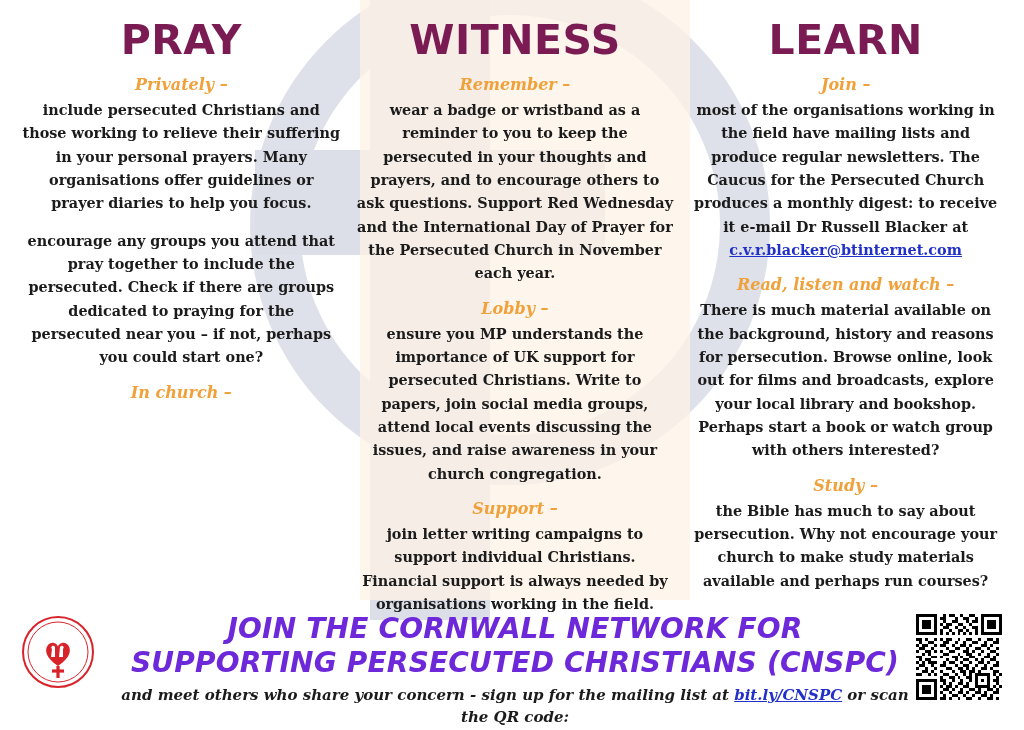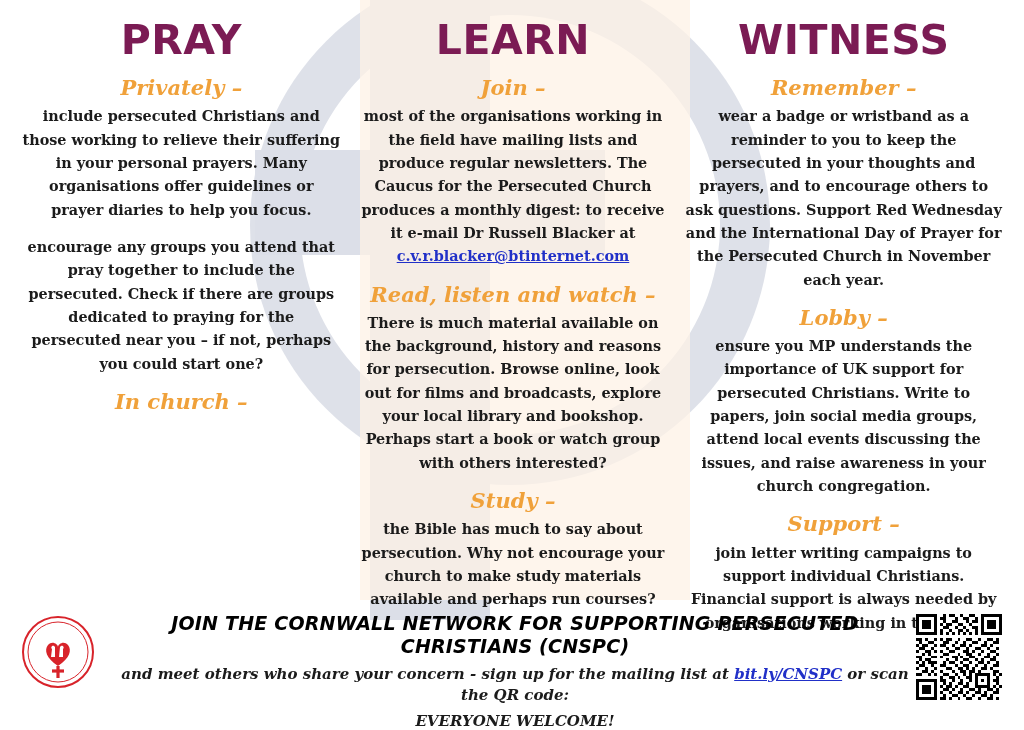--- a/index.html
+++ b/index.html
@@ -107,21 +107,21 @@
     line-height: 1;
   }
 
   .section {
     margin-bottom: 14px;
   }
   .section-head {
     font-family: "DejaVu Serif", serif;
     font-style: italic;
     font-weight: bold;
-    font-size: 21px;
+    font-size: 16px;
     color: #f0a13a;
     margin: 0 0 3px 0;
     line-height: 1.25;
   }
   .section-body {
     font-family: "DejaVu Serif", serif;
     font-weight: bold;
     font-size: 14.4px;
     line-height: 1.62;
     color: #1b1b1b;
@@ -146,22 +146,22 @@
     position: absolute;
     left: 120px;
     top: 0;
     width: 790px;
     text-align: center;
   }
   .footer-title {
     font-family: "DejaVu Sans", sans-serif;
     font-style: italic;
     font-weight: bold;
-    font-size: 19px;
-    color: #000000;
+    font-size: 28px;
+    color: #6d28d9;
     letter-spacing: 0.2px;
     margin: 0 0 6px 0;
     line-height: 1.2;
   }
   .footer-sub {
     font-family: "DejaVu Serif", serif;
     font-style: italic;
     font-weight: bold;
     font-size: 15px;
     color: #1b1b1b;
@@ -232,56 +232,56 @@
 
         <div class="section">
           <p class="section-body">encourage any groups you attend that pray together to include the persecuted. Check if there are groups dedicated to praying for the persecuted near you – if not, perhaps you could start one?</p>
         </div>
 
         <div class="section">
           <p class="section-head">In church –</p>
         </div>
       </div>
 
+      <div class="column col-witness">
+        <h1 class="col-title">WITNESS</h1>
+
+        <div class="section">
+          <p class="section-head">Remember –</p>
+          <p class="section-body">wear a badge or wristband as a reminder to you to keep the persecuted in your thoughts and prayers, and to encourage others to ask questions. Support Red Wednesday and the International Day of Prayer for the Persecuted Church in November each year.</p>
+        </div>
+
+        <div class="section">
+          <p class="section-head">Lobby  –</p>
+          <p class="section-body">ensure you MP understands the importance of UK support for persecuted Christians. Write to papers, join social media groups, attend local events discussing the issues, and raise awareness in your church congregation.</p>
+        </div>
+
+        <div class="section">
+          <p class="section-head">Support –</p>
+          <p class="section-body">join letter writing campaigns to support individual Christians. Financial support is always needed by organisations working in the field.</p>
+        </div>
+      </div>
+
       <div class="column col-learn">
         <h1 class="col-title">LEARN</h1>
 
         <div class="section">
           <p class="section-head">Join –</p>
           <p class="section-body">most of the organisations working in the field have mailing lists and produce regular newsletters. The Caucus for the Persecuted Church produces a monthly digest: to receive it e-mail Dr Russell Blacker at</p>
           <p class="section-body"><a class="email-link" href="#">c.v.r.blacker@btinternet.com</a></p>
         </div>
 
         <div class="section">
           <p class="section-head">Read, listen and watch  –</p>
           <p class="section-body">There is much material available on the background, history and reasons for persecution. Browse online, look out for films and broadcasts, explore your local library and bookshop. Perhaps start a book or watch group with others interested?</p>
         </div>
 
         <div class="section">
           <p class="section-head">Study –</p>
           <p class="section-body">the Bible has much to say about persecution. Why not encourage your church to make study materials available and perhaps run courses?</p>
-        </div>
-      </div>
-
-      <div class="column col-witness">
-        <h1 class="col-title">WITNESS</h1>
-
-        <div class="section">
-          <p class="section-head">Remember –</p>
-          <p class="section-body">wear a badge or wristband as a reminder to you to keep the persecuted in your thoughts and prayers, and to encourage others to ask questions. Support Red Wednesday and the International Day of Prayer for the Persecuted Church in November each year.</p>
-        </div>
-
-        <div class="section">
-          <p class="section-head">Lobby  –</p>
-          <p class="section-body">ensure you MP understands the importance of UK support for persecuted Christians. Write to papers, join social media groups, attend local events discussing the issues, and raise awareness in your church congregation.</p>
-        </div>
-
-        <div class="section">
-          <p class="section-head">Support –</p>
-          <p class="section-body">join letter writing campaigns to support individual Christians. Financial support is always needed by organisations working in the field.</p>
         </div>
       </div>
 
     </div>
 
     <div class="footer">
 
       <div class="logo">
         <svg width="72" height="72" viewBox="0 0 72 72" aria-hidden="true">
           <circle cx="36" cy="36" r="35" fill="#ffffff" stroke="#d8232a" stroke-width="2"></circle>

